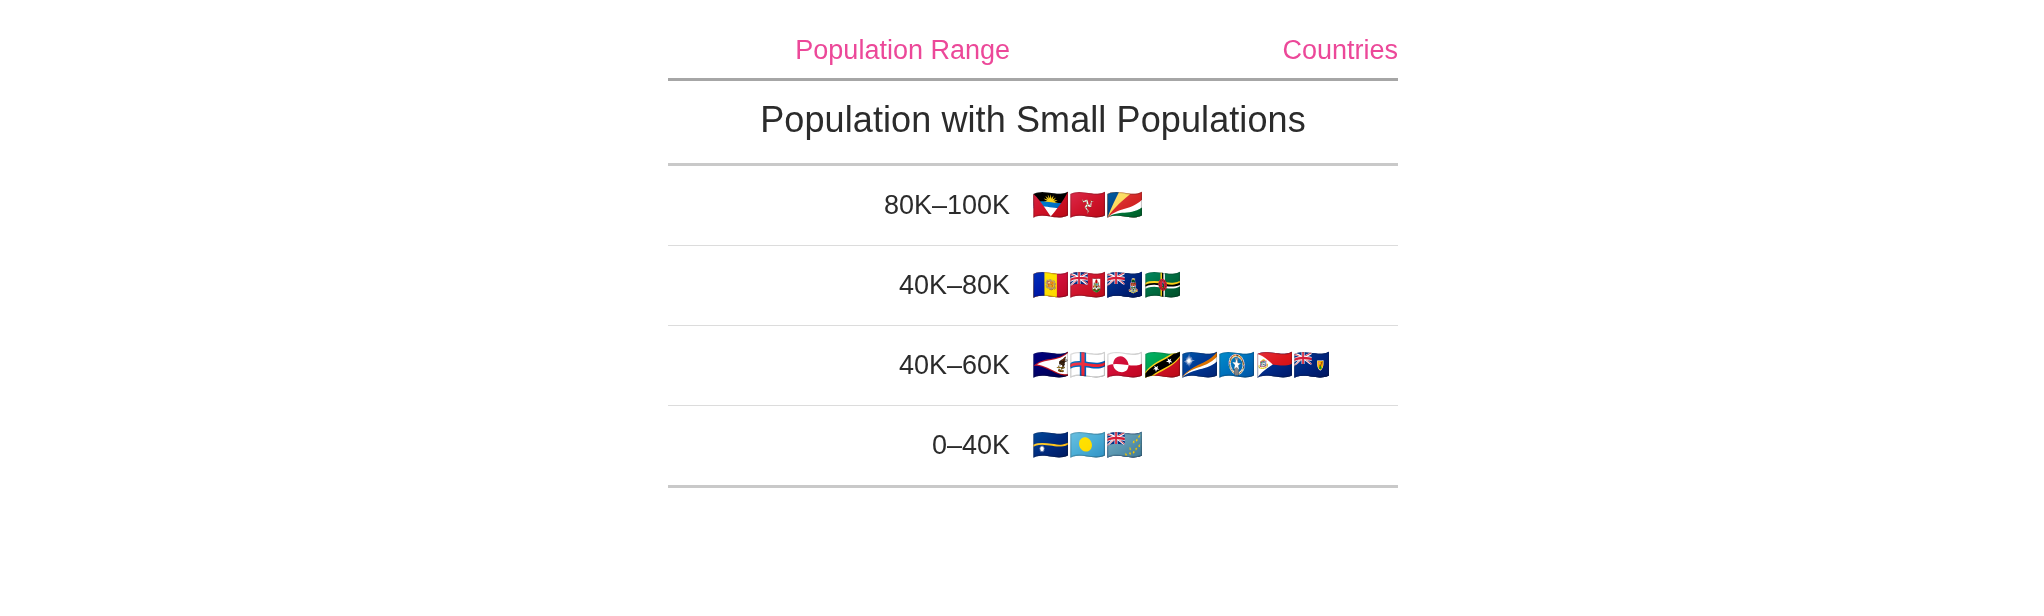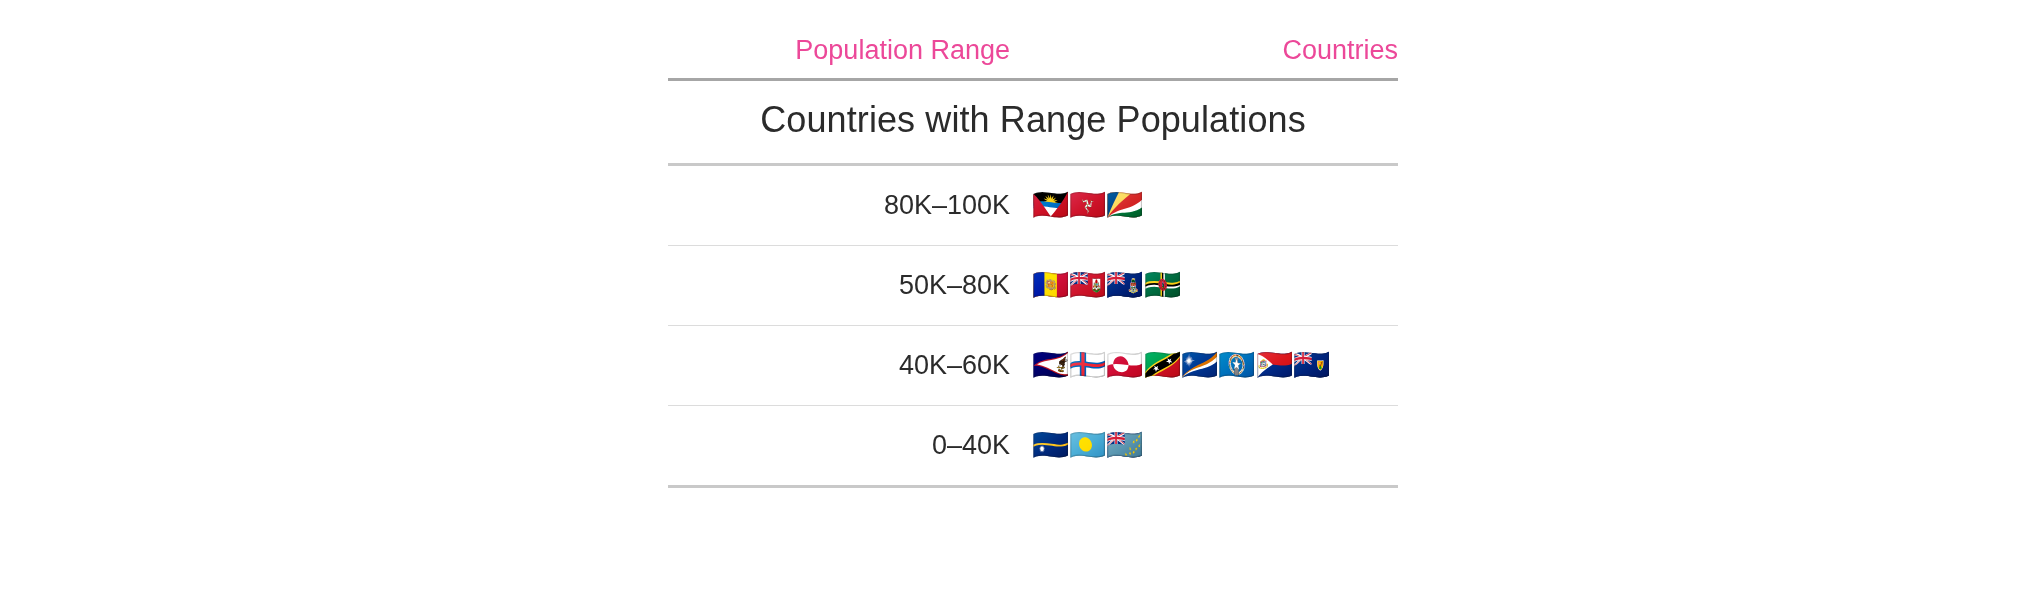--- a/index.html
+++ b/index.html
@@ -110,41 +110,41 @@
 </style>
 </head>
 <body>
 
 <div class="canvas">
   <div class="table-wrap">
     <table class="data-table">
       <tbody>
         <tr class="title-row">
           <td colspan="2">
-            <div class="table-title">Countries with Range Populations</div>
+            <div class="table-title">Population with Small Populations</div>
           </td>
         </tr>
       </tbody>
       <thead>
         <tr>
           <th class="col-range">Population Range</th>
           <th class="col-countries">Countries</th>
         </tr>
       </thead>
       <tbody>
         <tr>
           <td class="cell-range">80K–100K</td>
           <td class="cell-flags">
             <div class="flag-list">
               <span class="flag">🇦🇬🇮🇲🇸🇨</span>
             </div>
           </td>
         </tr>
         <tr>
-          <td class="cell-range">50K–80K</td>
+          <td class="cell-range">40K–80K</td>
           <td class="cell-flags">
             <div class="flag-list">
               <span class="flag">🇦🇩🇧🇲🇰🇾🇩🇲</span>
             </div>
           </td>
         </tr>
         <tr>
           <td class="cell-range">40K–60K</td>
           <td class="cell-flags">
             <div class="flag-list">

